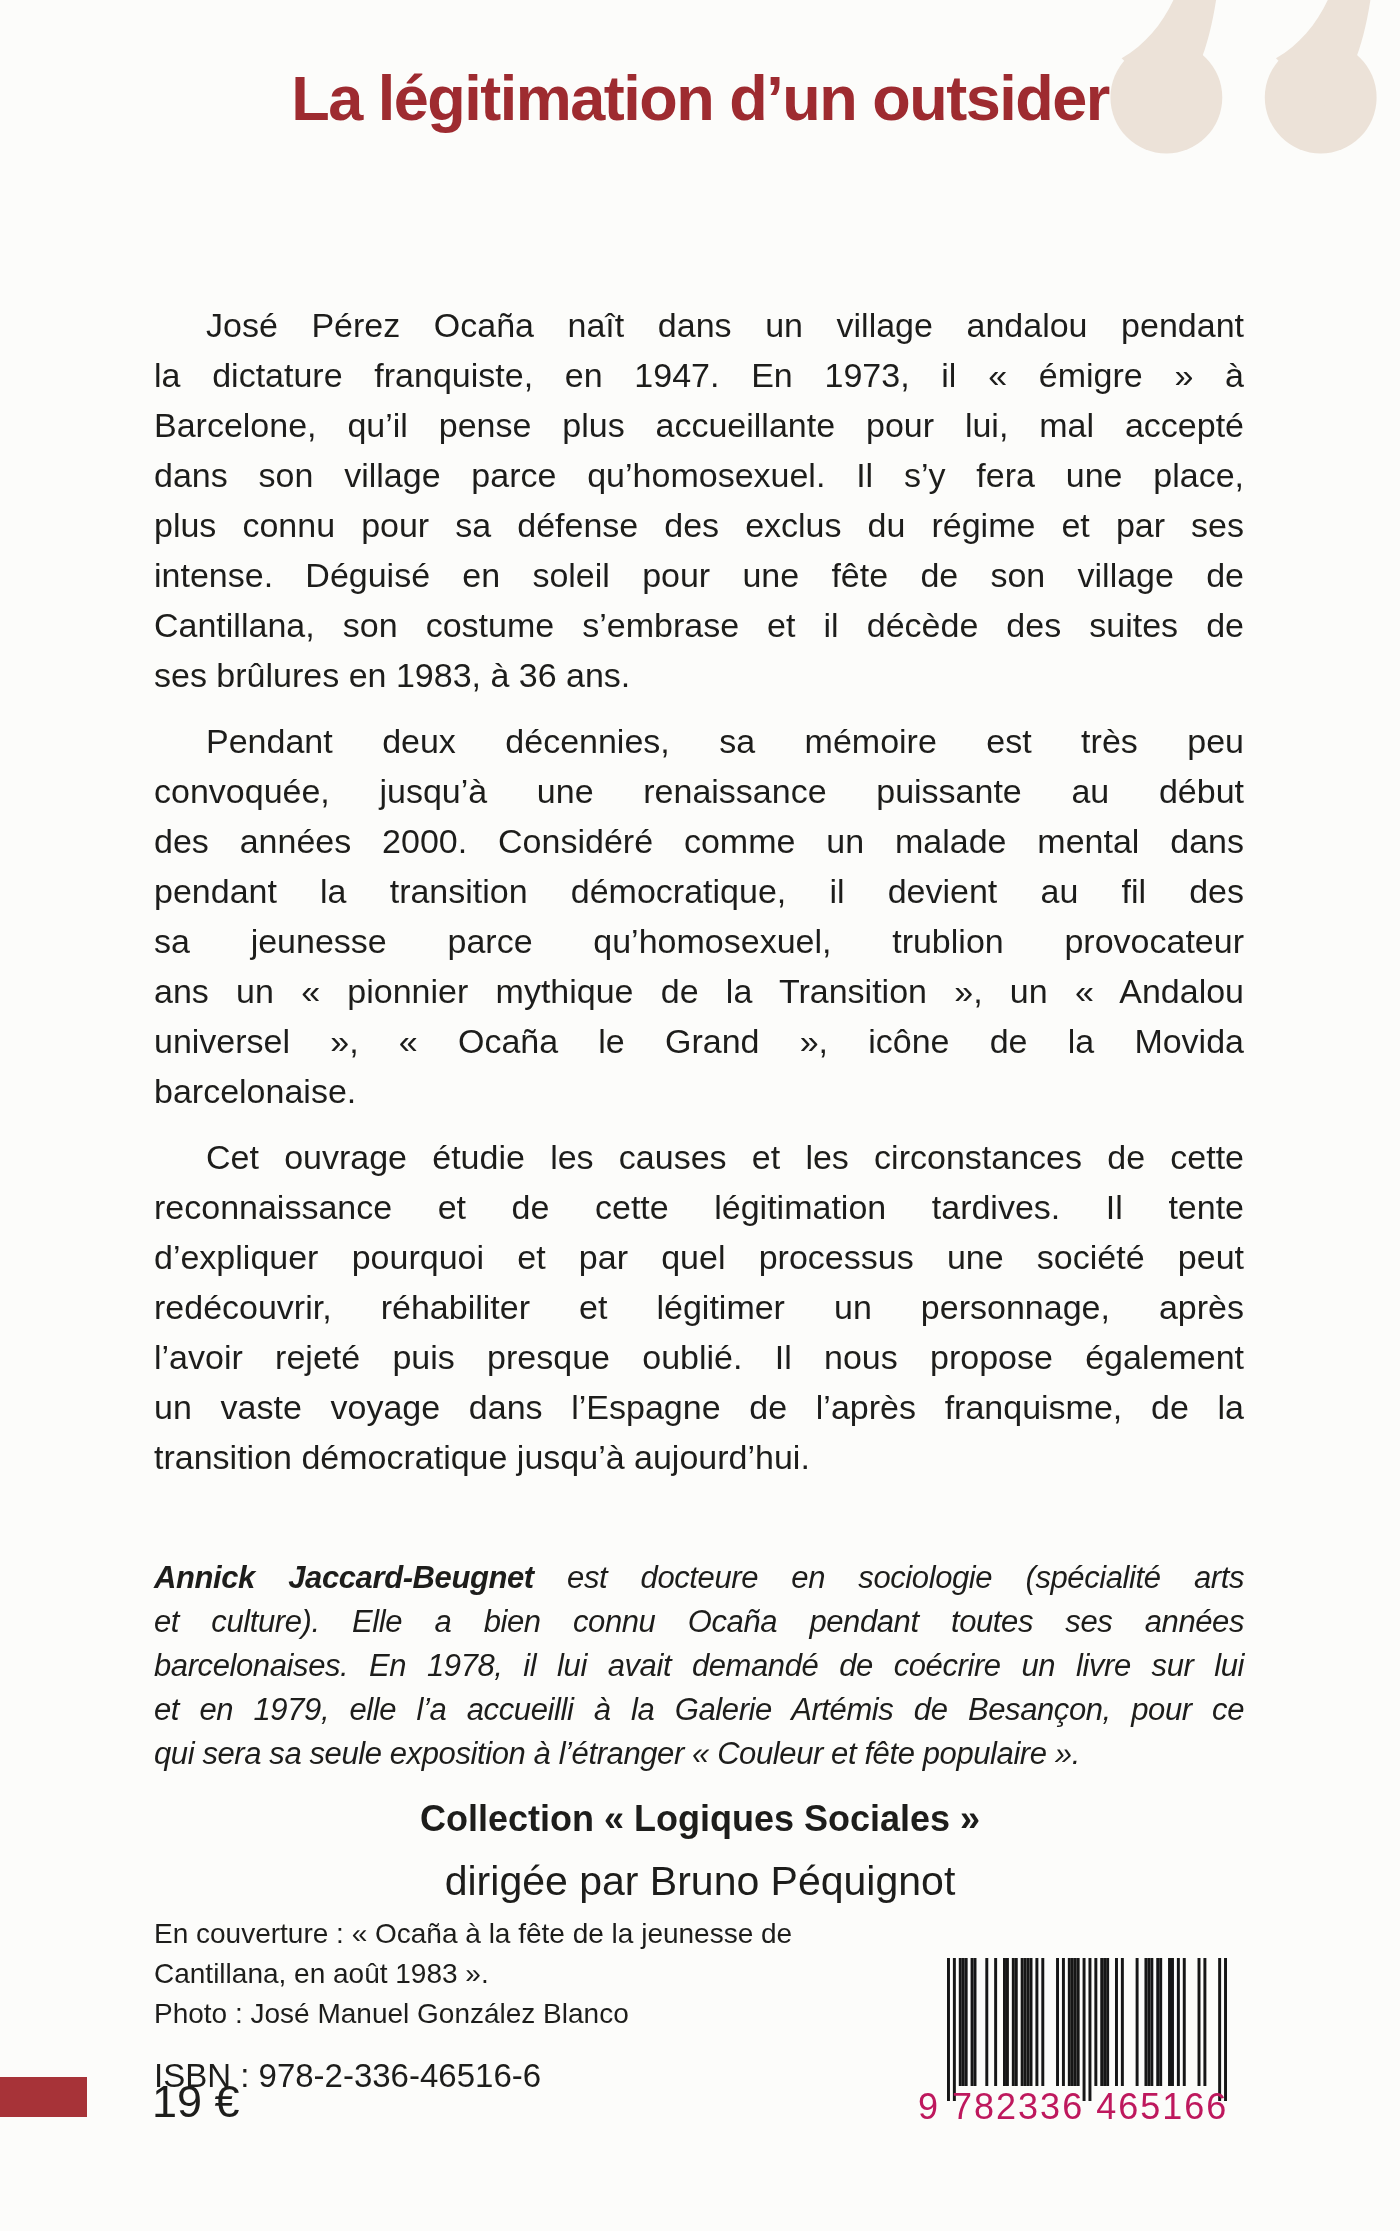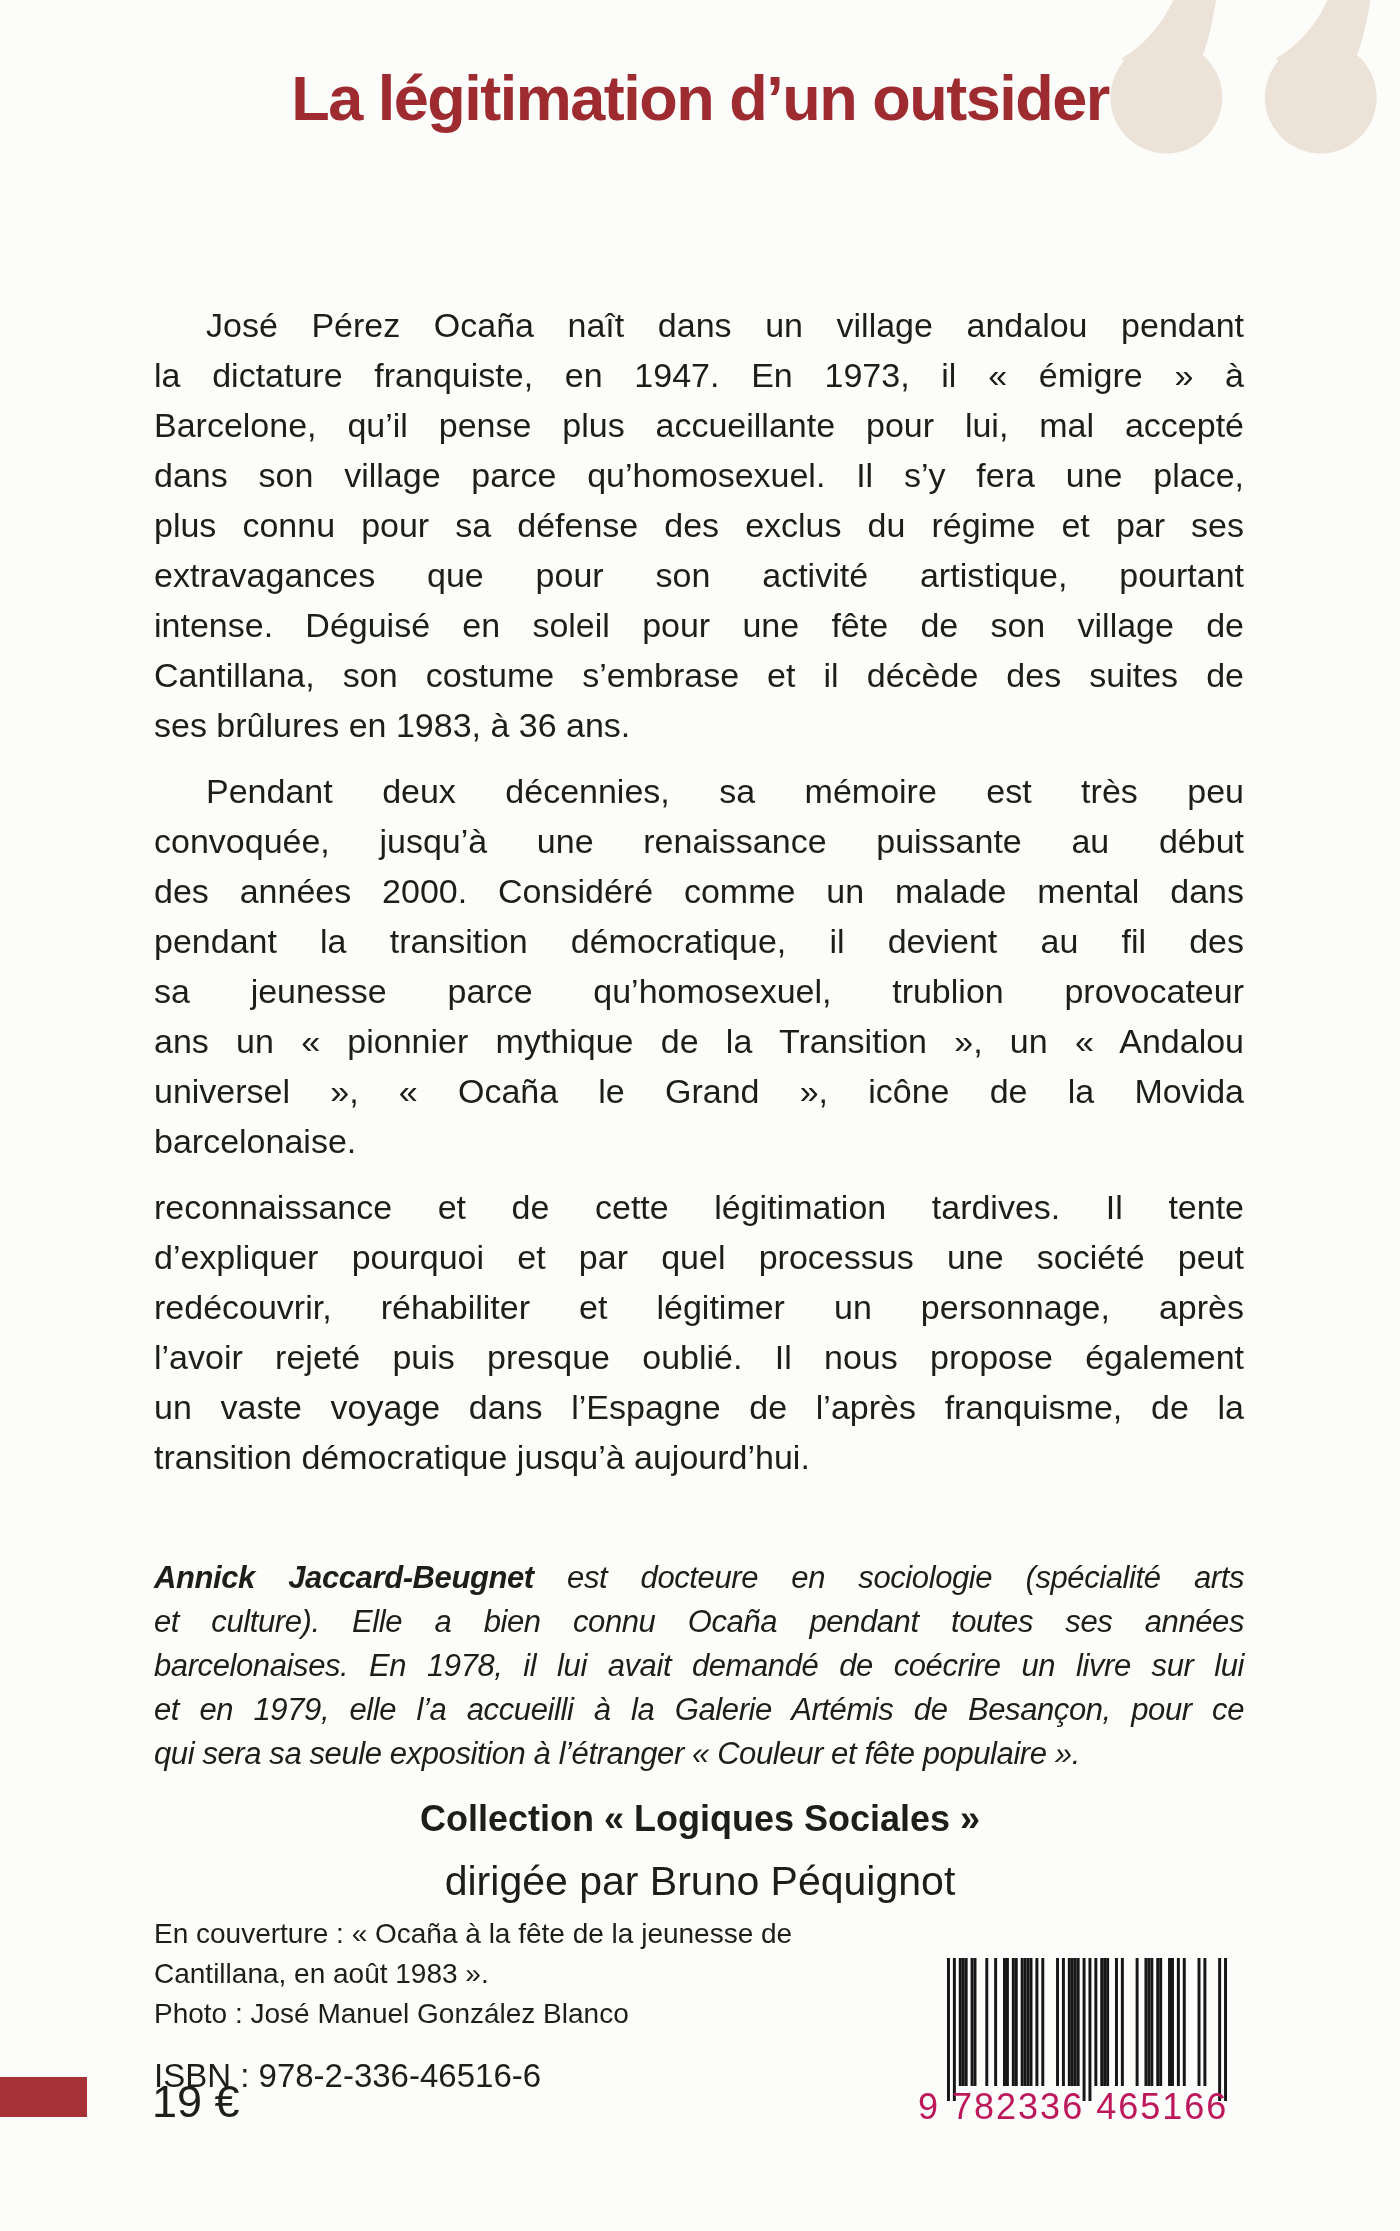--- a/index.html
+++ b/index.html
@@ -88,36 +88,36 @@
 
   <h1 class="title">La légitimation d’un outsider</h1>
 
   <div class="text-col body-text">
       <div class="para">
         <div class="jline first">José Pérez Ocaña naît dans un village andalou pendant</div>
         <div class="jline">la dictature franquiste, en 1947. En 1973, il « émigre » à</div>
         <div class="jline">Barcelone, qu’il pense plus accueillante pour lui, mal accepté</div>
         <div class="jline">dans son village parce qu’homosexuel. Il s’y fera une place,</div>
         <div class="jline">plus connu pour sa défense des exclus du régime et par ses</div>
-        <div class="jline">extravagances que pour son activité artistique, pourtant</div>
         <div class="jline">intense. Déguisé en soleil pour une fête de son village de</div>
         <div class="jline">Cantillana, son costume s’embrase et il décède des suites de</div>
         <div class="jline last">ses brûlures en 1983, à 36 ans.</div>
       </div>
       <div class="para">
         <div class="jline first">Pendant deux décennies, sa mémoire est très peu</div>
         <div class="jline">convoquée, jusqu’à une renaissance puissante au début</div>
         <div class="jline">des années 2000. Considéré comme un malade mental dans</div>
         <div class="jline">pendant la transition démocratique, il devient au fil des</div>
         <div class="jline">sa jeunesse parce qu’homosexuel, trublion provocateur</div>
         <div class="jline">ans un « pionnier mythique de la Transition », un « Andalou</div>
         <div class="jline">universel », « Ocaña le Grand », icône de la Movida</div>
         <div class="jline last">barcelonaise.</div>
       </div>
       <div class="para">
+        <div class="jline first">Cet ouvrage étudie les causes et les circonstances de cette</div>
         <div class="jline">reconnaissance et de cette légitimation tardives. Il tente</div>
         <div class="jline">d’expliquer pourquoi et par quel processus une société peut</div>
         <div class="jline">redécouvrir, réhabiliter et légitimer un personnage, après</div>
         <div class="jline">l’avoir rejeté puis presque oublié. Il nous propose également</div>
         <div class="jline">un vaste voyage dans l’Espagne de l’après franquisme, de la</div>
         <div class="jline last">transition démocratique jusqu’à aujourd’hui.</div>
       </div>
     </div>
 
   <div class="text-col bio">

